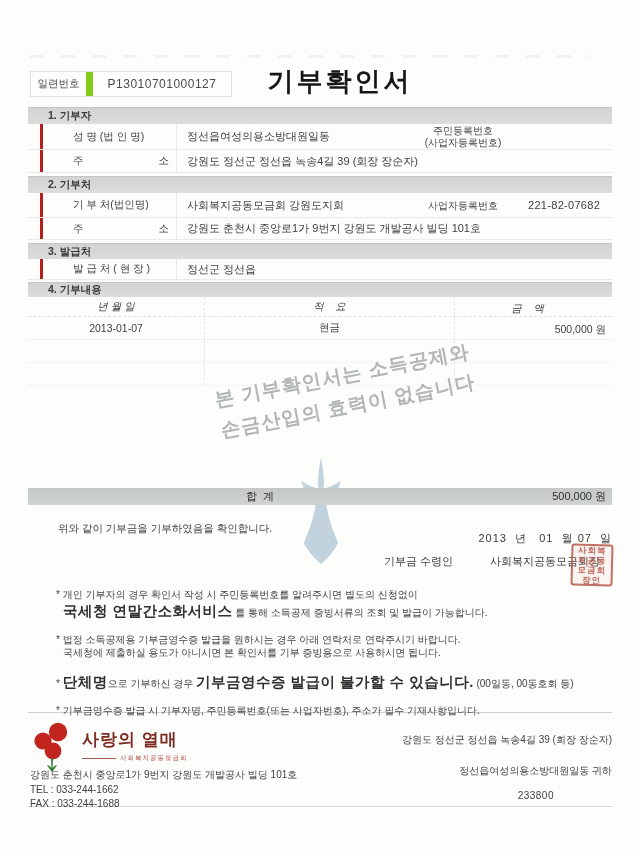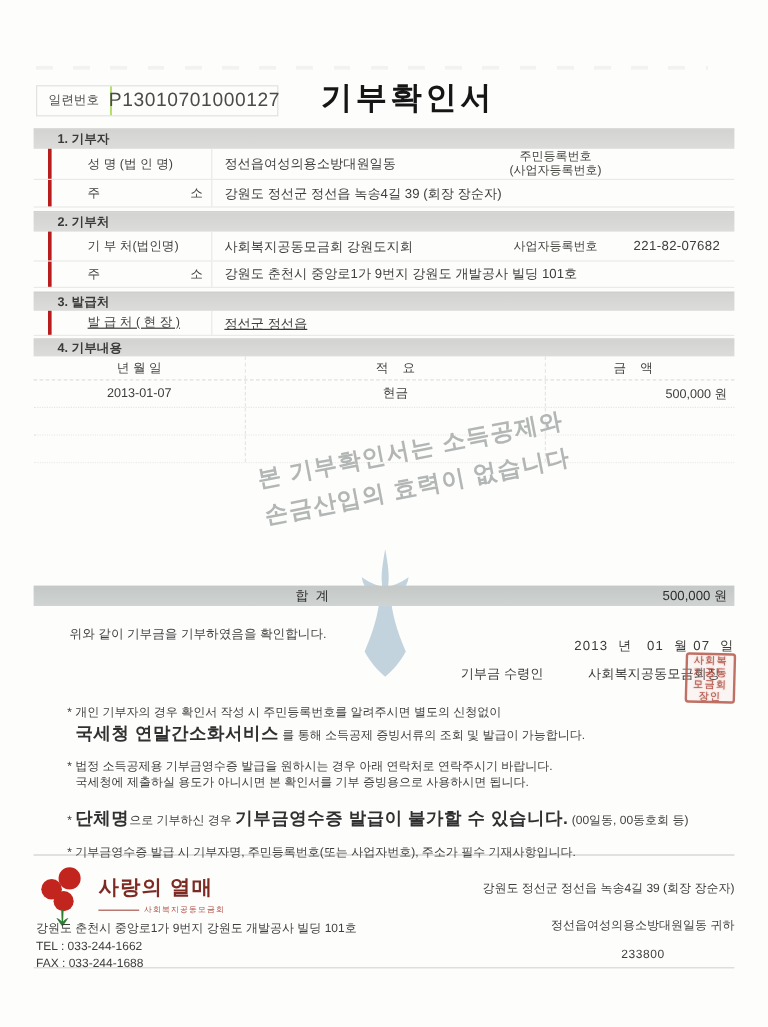--- a/index.html
+++ b/index.html
@@ -9,42 +9,42 @@
   .pre { white-space:pre; }
 
   
   .artifact-top { position:absolute; left:30px; top:55px; width:560px; height:3px;
     background:repeating-linear-gradient(90deg,#e9e9e7 0 14px,transparent 14px 31px); opacity:.55; }
 
   
   .serial-row { position:absolute; left:30px; top:71px; display:flex; height:26px;
     border:1px solid #e2e2e0; background:#fdfdfc; }
   .serial-label { width:62px; display:flex; align-items:center; justify-content:center;
-    font-size:10.5px; color:#4a4a48; border-right:1px solid #84cc16; }
+    font-size:10.5px; color:#4a4a48; border-right:7px solid #84cc16; }
   .serial-value { width:138px; display:flex; align-items:center; justify-content:center;
-    font-size:16px; color:#4a4a48; letter-spacing:.5px; }
+    font-size:12px; color:#4a4a48; letter-spacing:.5px; }
   .doc-title { position:absolute; left:240px; top:64px; width:200px; text-align:center;
     font-size:26px; font-weight:bold; color:#161616; letter-spacing:3px; }
 
   
   .form { position:absolute; left:28px; top:107px; width:584px; z-index:1; }
   .sec-bar { height:17px; background:linear-gradient(#d3d3d1,#dcdcda); border-top:1px solid #c6c6c4;
     display:flex; align-items:center; padding-left:20px; font-size:10.5px; font-weight:bold; color:#3a3a38; }
   .frow { display:flex; align-items:center; border-bottom:1px solid #eaeae8; position:relative; }
   .fl { width:137px; padding-left:30px; font-size:10.5px; color:#424240; border-left:3px solid #b91c1c;
     border-right:1px solid #e8e8e6; margin-left:12px; align-self:stretch; display:flex; align-items:center; }
   .fl-spread { width:96px; display:flex; justify-content:space-between; }
   .fv { padding-left:10px; font-size:11px; color:#3e3e3c; }
   .sub-label { position:absolute; left:365px; width:140px; text-align:center; font-size:10px;
     color:#44443f; line-height:12px; }
   .sub-value { position:absolute; left:500px; font-size:11px; color:#3e3e3c; letter-spacing:.3px; }
 
   
   .t-head, .t-row { display:flex; }
-  .t-head { height:20px; border-bottom:1px dashed #e0e0de; align-items:flex-start; }
+  .t-head { height:20px; border-bottom:1px dashed #e0e0de; align-items:flex-end;font-style:italic; }
   .t-row { height:23px; border-bottom:1px dotted #e6e6e4; align-items:center; }
   .t-row.empty { border-bottom:1px dotted #ececea; }
   .c1 { width:177px; text-align:center; border-right:1px dashed #e6e6e4; align-self:stretch;
         display:flex; align-items:center; justify-content:center; }
   .c2 { width:250px; text-align:center; border-right:1px dashed #e6e6e4; align-self:stretch;
         display:flex; align-items:center; justify-content:center; }
   .c3 { width:157px; text-align:right; padding-right:6px; }
   .t-head span, .t-row span { font-size:10.5px; color:#3e3e3c; }
   .t-spacer { height:102px; }
   .total-bar { height:17px; background:linear-gradient(#c4c8c7,#cfd3d2); display:flex; align-items:center; }
@@ -148,21 +148,21 @@
       <div class="fl">
         <span class="fl-spread">
           <span>주</span>
           <span>소</span>
         </span>
       </div>
       <div class="fv">강원도 춘천시 중앙로1가 9번지 강원도 개발공사 빌딩 101호</div>
     </div>
 
     <div class="sec-bar" style="margin-top:3px;height:16px;">3. 발급처</div>
-    <div class="frow" style="height:21px;text-decoration:underline;">
+    <div class="frow" style="height:21px;">
       <div class="fl">발 급 처 ( 현 장 )</div>
       <div class="fv">정선군 정선읍</div>
     </div>
 
     <div class="sec-bar" style="margin-top:2px;height:15px;">4. 기부내용</div>
     <div class="t-head">
       <div class="c1">
           <span class="pre">년 월 일</span>
         </div>
       <div class="c2">

